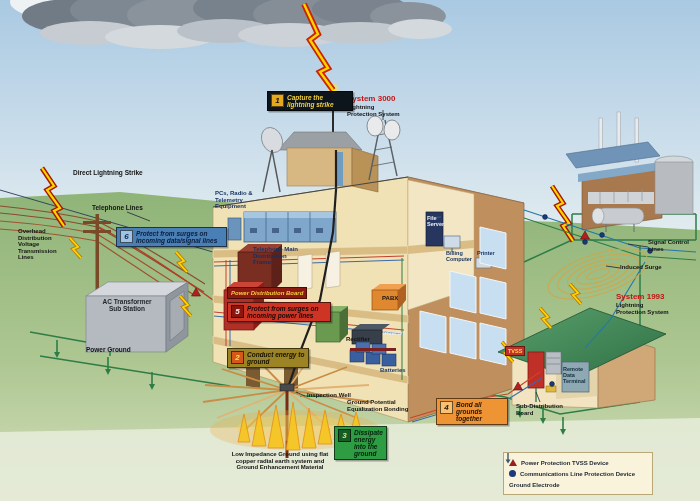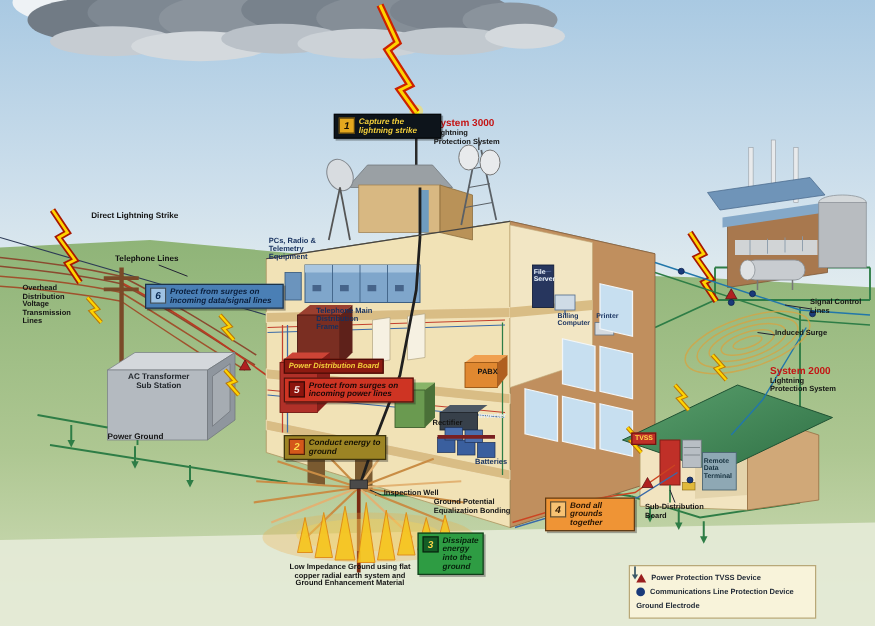--- a/index.html
+++ b/index.html
@@ -426,21 +426,21 @@
 <div class="lbl white nowrap" style="left:383px;top:330px;">Inverter</div>
 <div class="lbl nowrap" style="left:346px;top:336px;">Rectifier</div>
 <div class="lbl navy nowrap" style="left:380px;top:367px;">Batteries</div>
 
 <div class="lbl nowrap" style="left:307px;top:392px;">Inspection Well</div>
 <div class="lbl" style="left:347px;top:399px;width:80px;">Ground Potential Equalization Bonding</div>
 <div class="lbl center" style="left:227px;top:451px;width:106px;">Low Impedance Ground using flat copper radial earth system and Ground Enhancement Material</div>
 
 <div class="lbl" style="left:648px;top:239px;width:46px;">Signal Control Lines</div>
 <div class="lbl nowrap" style="left:620px;top:264px;">Induced Surge</div>
-<div class="sysname" style="left:616px;top:292px;">System 2000</div>
+<div class="sysname" style="left:616px;top:292px;">System 1993</div>
 <div class="syssub" style="left:616px;top:302px;">Lightning Protection System</div>
 
 <div class="chip" style="left:505px;top:346px;">TVSS</div>
 <div class="lbl s55" style="left:563px;top:366px;width:26px;color:#15303e;">Remote Data Terminal</div>
 <div class="lbl" style="left:516px;top:403px;width:56px;">Sub-Distribution Board</div>
 
 <div id="legend">
   <div class="leg-row">
     <span class="ic-tri"></span>
     <span class="t">Power Protection TVSS Device</span>

